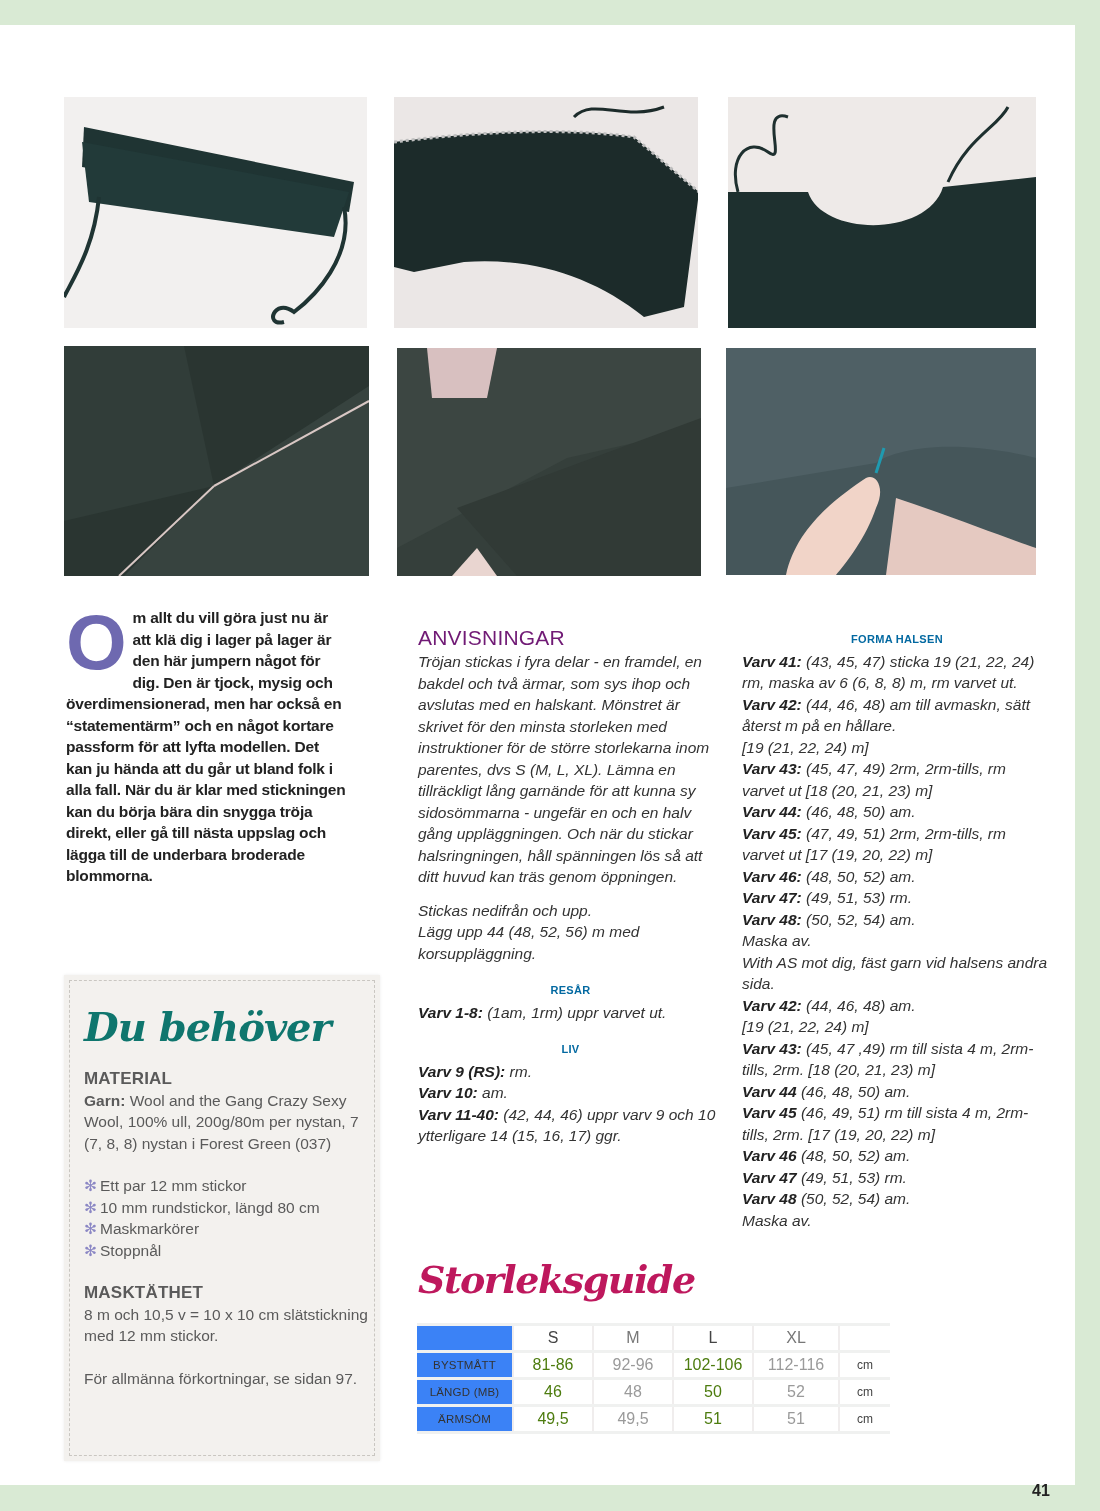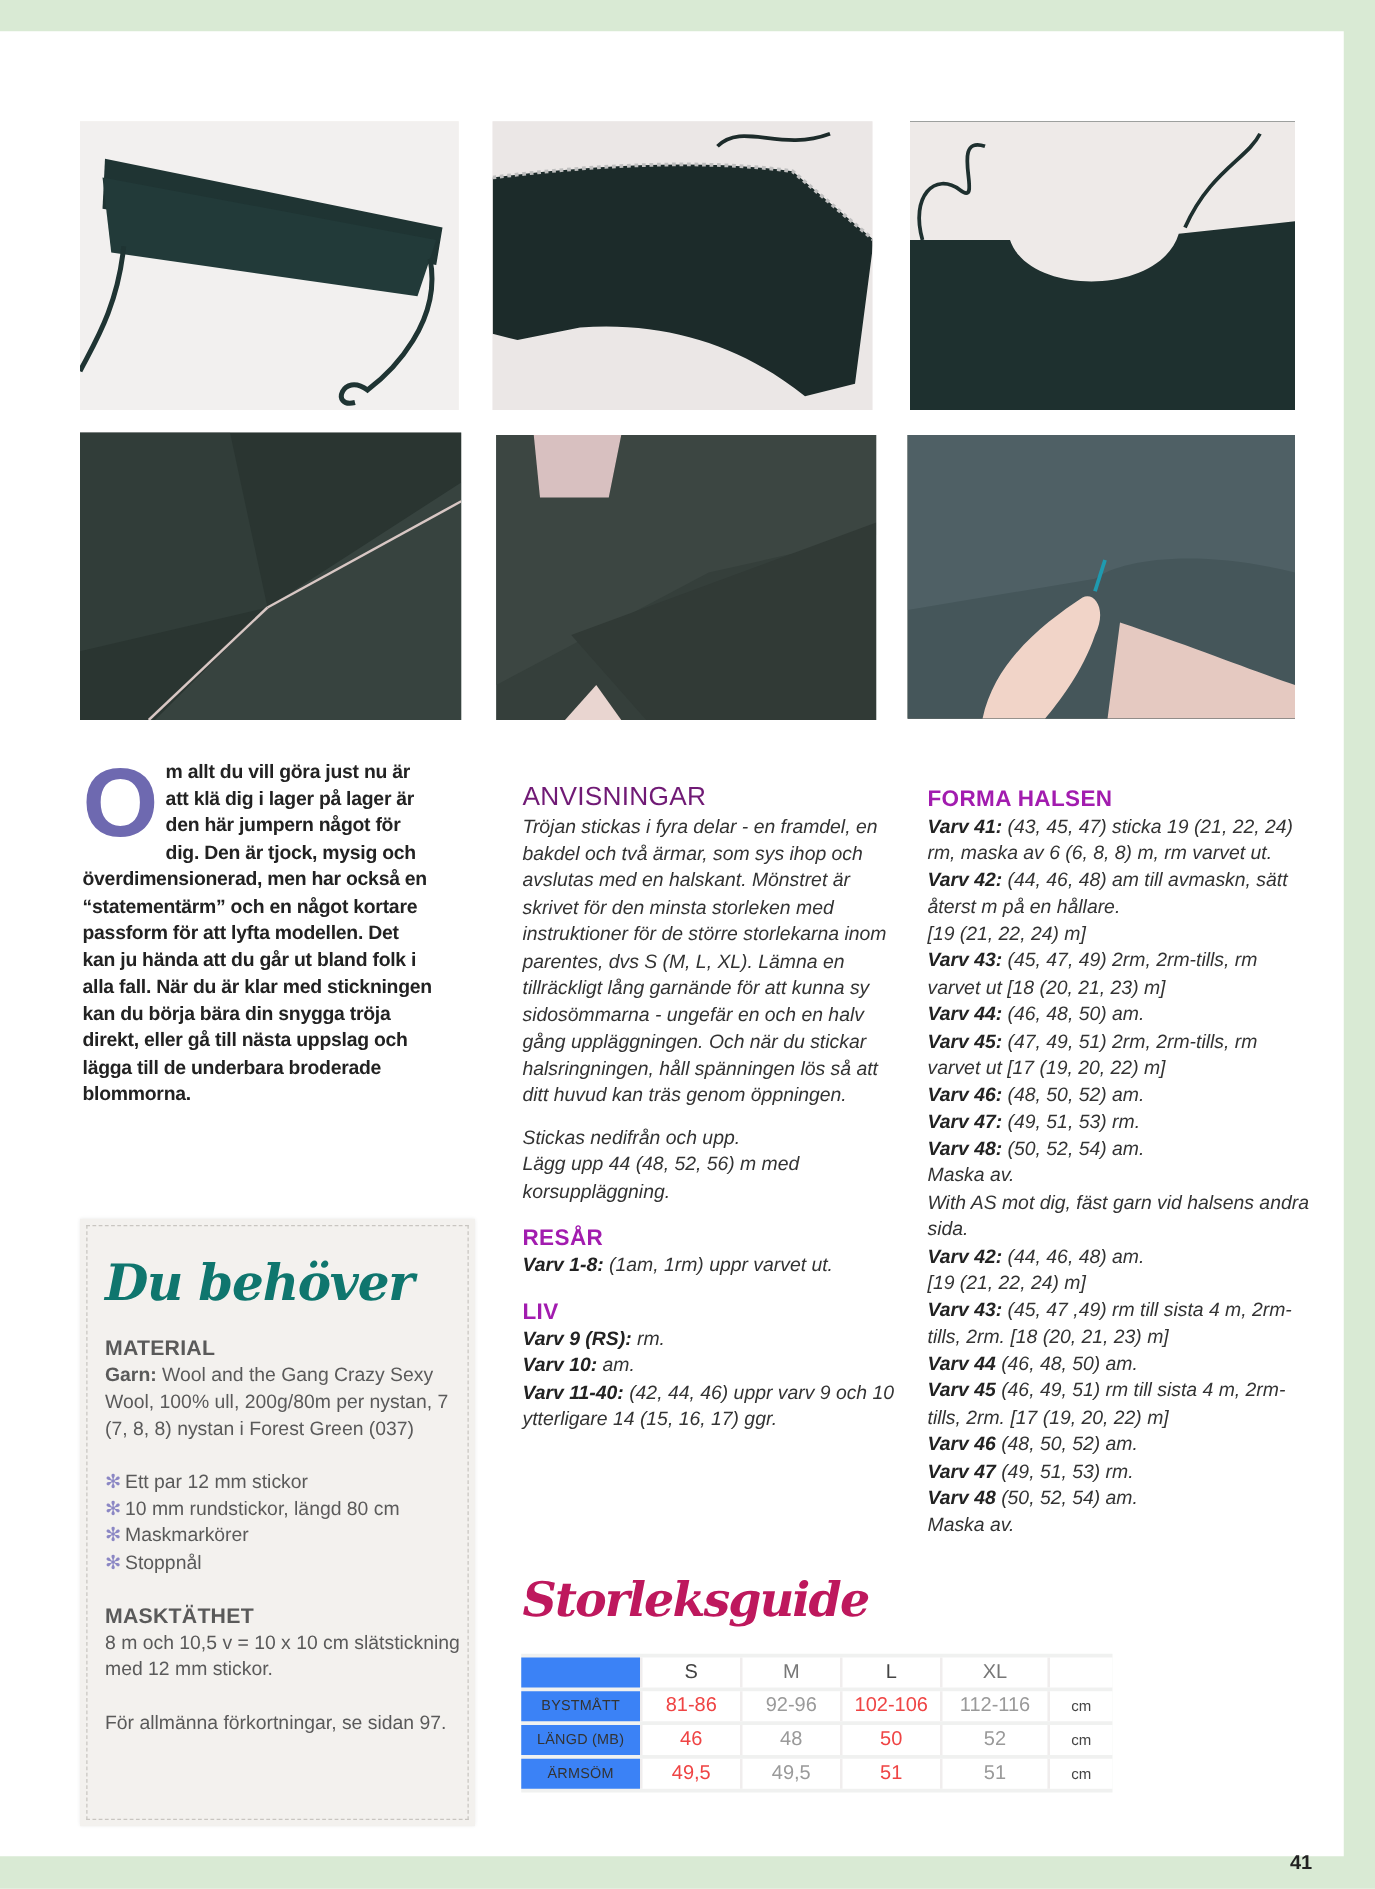--- a/index.html
+++ b/index.html
@@ -56,21 +56,21 @@
   .needs-content li .star { color: #8b87c4; margin-right: 3px; }
   .gap { height: 21px; }
 
   .mid { left: 418px; top: 600px; width: 305px; color: #333; }
   .right { left: 742px; top: 604px; width: 310px; color: #333; }
   .h-big {
     font-size: 21px; font-weight: normal; color: #701a75; line-height: 26px; margin: 0;
     letter-spacing: 0.2px;
   }
   .h-small {
-    font-size: 18px; color: #a21caf; line-height: 21.5px; margin: 0; letter-spacing: 0.3px;
+    font-size: 11px; color: #0369a1; line-height: 21.5px; margin: 0; letter-spacing: 0.3px; text-align: center;
   }
   .line { margin: 0; font-style: italic; }
   .line b { color: #222; }
   .spacer { height: 16px; }
   .spacer-sm { height: 12px; }
 
   .size-title {
     position: absolute; left: 418px; top: 1232px;
     font-family: "DejaVu Serif", serif; font-style: italic; font-weight: bold;
     font-size: 38px; color: #be185d; letter-spacing: -1.5px;
@@ -81,21 +81,21 @@
     font-size: 16px; background: #f0f1f0;
   }
   table.size td {
     height: 24px; text-align: center; background: #fff; padding: 0;
     border-left: 2px solid #f0eded;
   }
   table.size td.lbl {
     background: #3b82f6; font-size: 11.5px; color: #333; width: 95px; border-left: none;
     letter-spacing: 0.2px;
   }
-  table.size td.s, table.size td.l { color: #ef4444; width: 78px; }
+  table.size td.s, table.size td.l { color: #4d7c0f; width: 78px; }
   table.size td.m, table.size td.xl { color: #9a9a9a; width: 78px; }
   table.size td.xl { width: 84px; }
   table.size td.unit { width: 50px; font-size: 12px; color: #444; }
   table.size tr.head td { color: #444; }
   table.size tr.head td.m, table.size tr.head td.xl { color: #777; }
 
   .page-num {
     position: absolute; left: 1032px; top: 1457px; font-weight: bold; font-size: 16px; color: #222;
   }
 </style>

